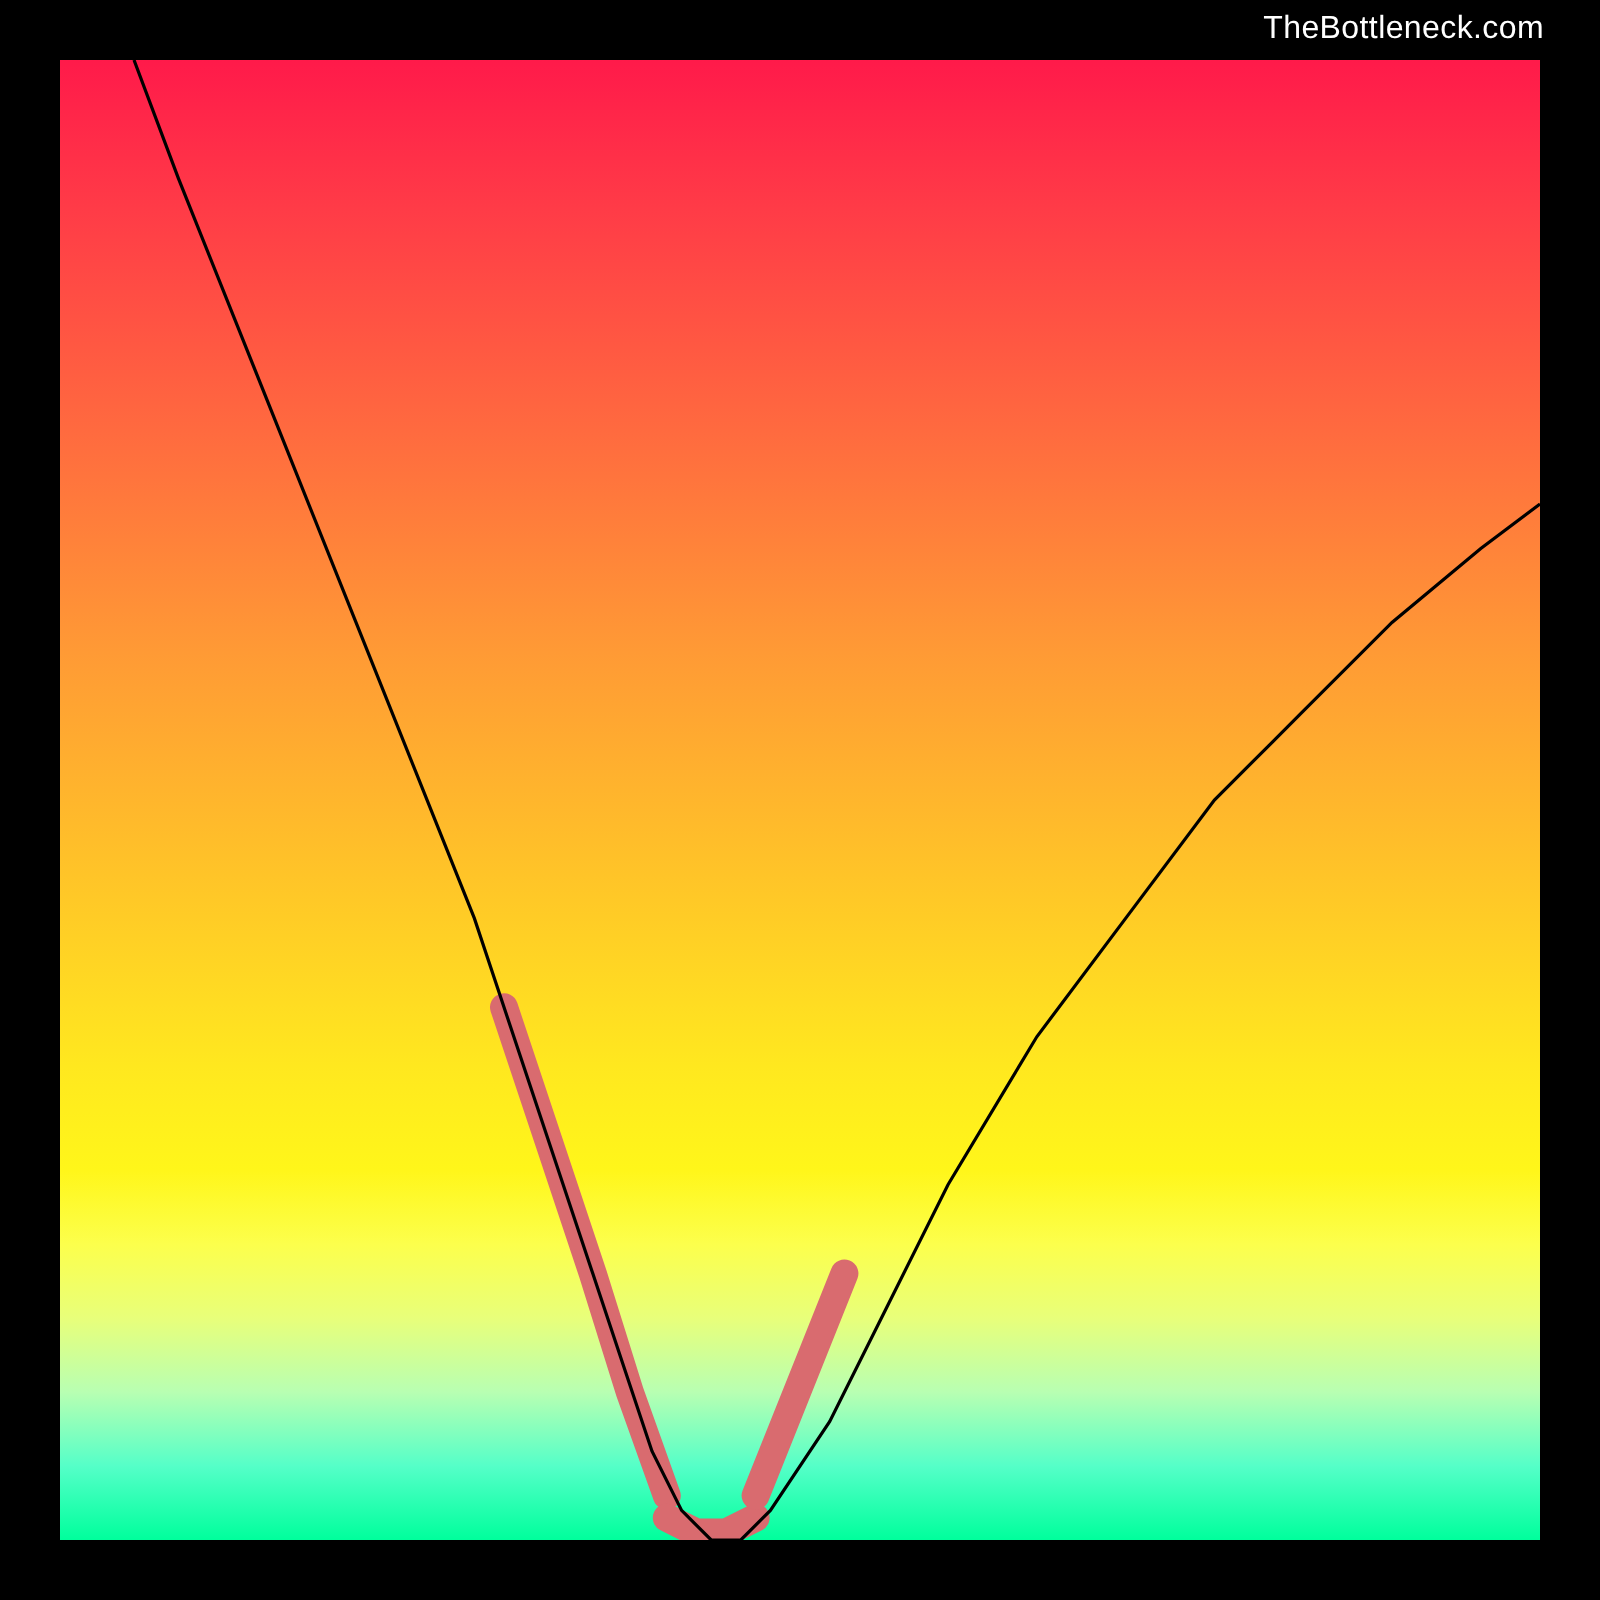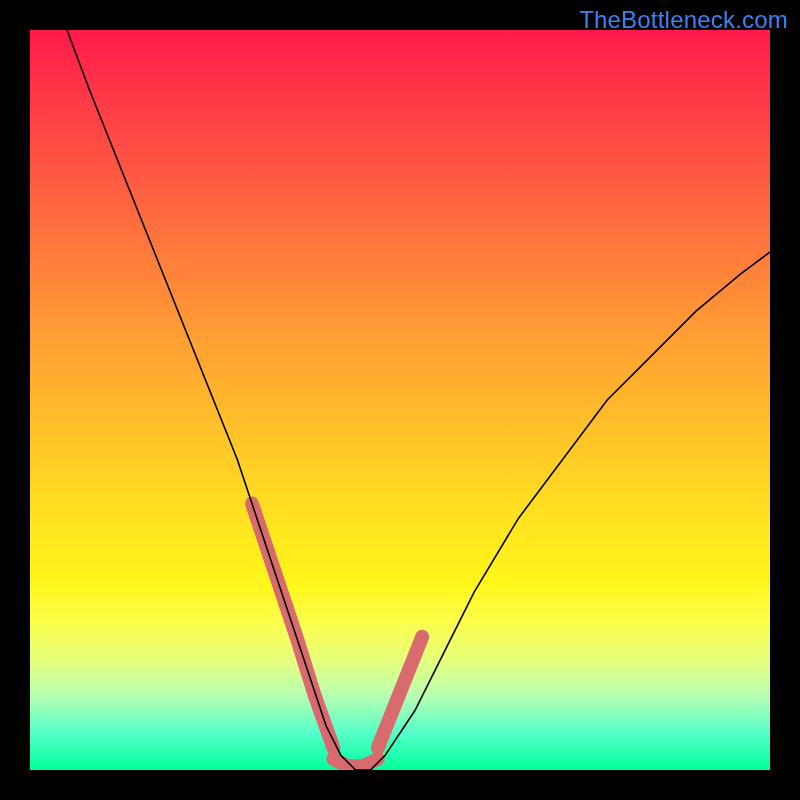--- a/index.html
+++ b/index.html
@@ -28,23 +28,23 @@
       #fcff4c 80%,
       #e8ff7a 85%,
       #b8ffb2 90%,
       #55ffc8 95%,
       #00ff9c 100%
     );
   }
   .watermark {
     position: absolute;
     top: 6px;
-    right: 12px;
-    color: #3b82f6;
-    font-size: 24px;
+    right: 28px;
+    color: #ffffff;
+    font-size: 16px;
     font-weight: 500;
     letter-spacing: 0.2px;
   }
   svg.plot {
     position: absolute;
     left: 0;
     top: 0;
     width: 740px;
     height: 740px;
   }

